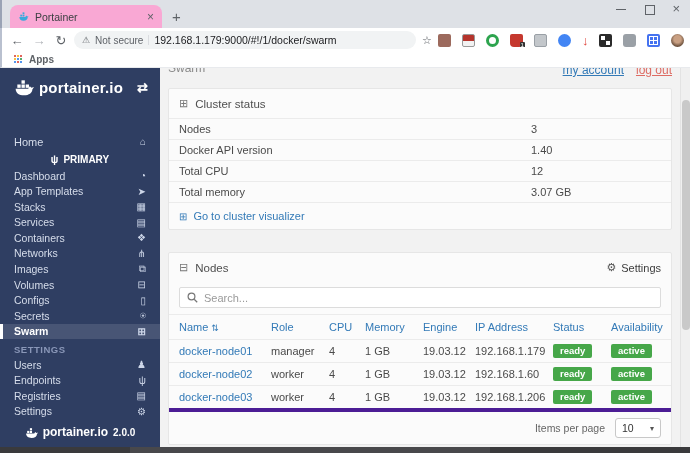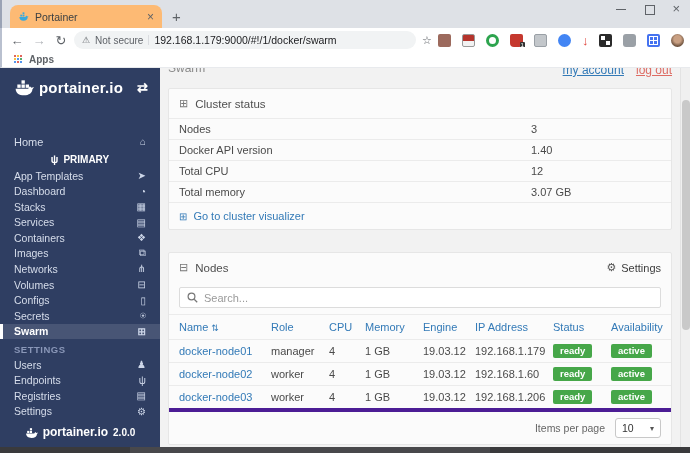--- a/index.html
+++ b/index.html
@@ -3,21 +3,21 @@
 <meta charset="utf-8">
 <style>
   * { box-sizing: border-box; margin: 0; padding: 0; }
   html,body { width:690px; height:453px; }
   body { font-family:"Liberation Sans", sans-serif; background:#fff; position:relative; overflow:hidden; }
   .screen { width:690px; height:453px; position:relative; overflow:hidden; }
   .screen::before { content:''; position:absolute; left:0; top:0; width:2px; height:68px; background:#93a Creek; }
 
   
   .tabbar { height:28px; background:#dee1e6; display:flex; align-items:flex-end; position:relative; border-left:2px solid #9aa3b5; }
-  .tab { margin-left:8px; width:152px; height:23px; background:#fdba74; border-radius:8px 8px 0 0; display:flex; align-items:center; padding:0 8px; gap:6px; }
+  .tab { margin-left:8px; width:152px; height:23px; background:#f9a8d4; border-radius:8px 8px 0 0; display:flex; align-items:center; padding:0 8px; gap:6px; }
   .tab-title { font-size:10.5px; color:#3c4043; flex:1; white-space:nowrap; overflow:hidden; }
   .tab-close { font-size:12px; color:#5f6368; cursor:default; }
   .new-tab { font-size:15px; color:#5f6368; margin:0 0 3px 10px; }
   .win-controls { position:absolute; right:10px; top:4px; display:flex; gap:18px; align-items:center; }
   .wc { width:10px; height:10px; position:relative; }
   .wc-min::after { content:''; position:absolute; left:0; right:0; top:5px; height:1px; background:#5f6368; }
   .wc-max::after { content:''; position:absolute; left:1px; top:1px; width:8px; height:8px; border:1px solid #5f6368; }
   .wc-close { font-size:13px; color:#5f6368; line-height:10px; }
 
   .toolbar { height:24px; background:#fff; display:flex; align-items:center; padding:0 6px; gap:4px; border-left:2px solid #b9c0cf; }
@@ -202,46 +202,46 @@
         <span class="lbl">Home</span>
         <span class="ic">⌂</span>
       </div>
 
       <div class="sec-head">
         <span class="ic">ψ</span>
         <span>PRIMARY</span>
       </div>
 
       <div class="side-item">
+        <span class="lbl">Dashboard</span>
+        <span class="ic">◔</span>
+      </div>
+      <div class="side-item">
         <span class="lbl">App Templates</span>
         <span class="ic">➤</span>
       </div>
       <div class="side-item">
-        <span class="lbl">Dashboard</span>
-        <span class="ic">◔</span>
-      </div>
-      <div class="side-item">
         <span class="lbl">Stacks</span>
         <span class="ic">▦</span>
       </div>
       <div class="side-item">
         <span class="lbl">Services</span>
         <span class="ic">▤</span>
       </div>
       <div class="side-item">
         <span class="lbl">Containers</span>
         <span class="ic">❖</span>
       </div>
       <div class="side-item">
+        <span class="lbl">Networks</span>
+        <span class="ic">⋔</span>
+      </div>
+      <div class="side-item">
         <span class="lbl">Images</span>
         <span class="ic">⧉</span>
-      </div>
-      <div class="side-item">
-        <span class="lbl">Networks</span>
-        <span class="ic">⋔</span>
       </div>
       <div class="side-item">
         <span class="lbl">Volumes</span>
         <span class="ic">⊟</span>
       </div>
       <div class="side-item">
         <span class="lbl">Configs</span>
         <span class="ic">▯</span>
       </div>
       <div class="side-item">

